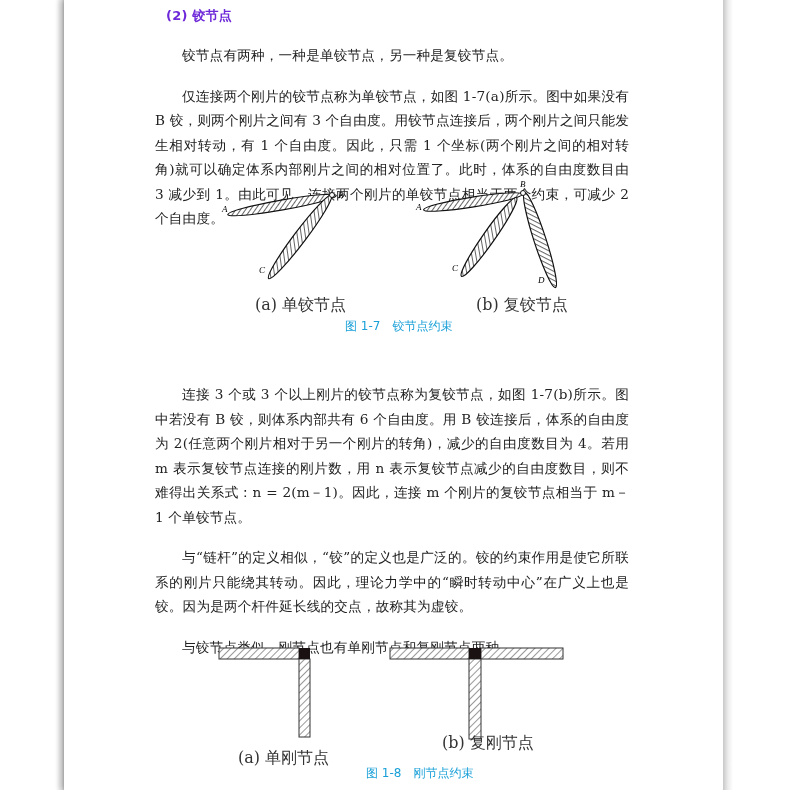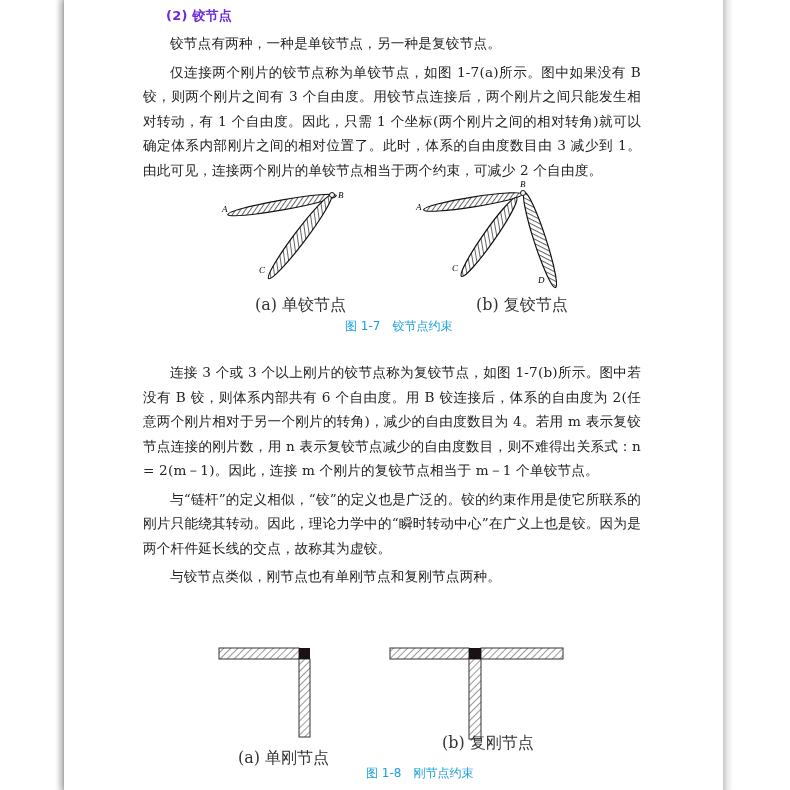--- a/index.html
+++ b/index.html
@@ -16,21 +16,21 @@
   }
   .edge-l { position:absolute; left:56px; top:0; width:8px; height:790px;
     background:linear-gradient(to right,#fff,#e6e6e6 70%,#c9c9c9); }
   .edge-r { position:absolute; left:723px; top:0; width:10px; height:790px;
     background:linear-gradient(to right,#c8c8c8,#ececec 50%,#fff); }
   .text {
     position:absolute; left:139px; width:506px;
     font-size:13.6px; line-height:24.5px; letter-spacing:0.2px;
     text-align:justify;
   }
-  .p { margin:4px; text-indent:27px; }
+  .p { margin:16px; text-indent:27px; }
   .h { margin:0; color:#6d28d9; font-family:"DejaVu Sans","Liberation Sans",sans-serif;
        font-weight:bold; font-size:13px; padding-left:27px; }
   .fig { position:absolute; }
   .cap-sub { position:absolute; font-size:16px; color:#333; }
   .cap-main { position:absolute; font-size:12px; color:#1aa0d8;
       font-family:"DejaVu Sans","Liberation Sans",sans-serif; }
   .lbl { font-style:italic; font-size:9px; font-family:"Liberation Serif",serif; }
 </style>
 </head>
 <body>
@@ -70,21 +70,21 @@
   </g>
   <text x="216" y="30" class="lbl">A</text>
   <text x="320" y="7" class="lbl">B</text>
   <text x="252" y="91" class="lbl">C</text>
   <text x="338" y="103" class="lbl">D</text>
 </svg>
 <div class="cap-sub" style="left:255px; top:295px;">(a) 单铰节点</div>
 <div class="cap-sub" style="left:476px; top:295px;">(b) 复铰节点</div>
 <div class="cap-main" style="left:345px; top:318px;">图 1-7　铰节点约束</div>
 
-<div class="text" style="top:356px;">
+<div class="text" style="top:366px;">
   <p class="p">连接 3 个或 3 个以上刚片的铰节点称为复铰节点，如图 1-7(b)所示。图中若没有 B 铰，则体系内部共有 6 个自由度。用 B 铰连接后，体系的自由度为 2(任意两个刚片相对于另一个刚片的转角)，减少的自由度数目为 4。若用 m 表示复铰节点连接的刚片数，用 n 表示复铰节点减少的自由度数目，则不难得出关系式：n = 2(m－1)。因此，连接 m 个刚片的复铰节点相当于 m－1 个单铰节点。</p>
   <p class="p">与“链杆”的定义相似，“铰”的定义也是广泛的。铰的约束作用是使它所联系的刚片只能绕其转动。因此，理论力学中的“瞬时转动中心”在广义上也是铰。因为是两个杆件延长线的交点，故称其为虚铰。</p>
   <p class="p">与铰节点类似，刚节点也有单刚节点和复刚节点两种。</p>
 </div>
 
 <svg class="fig" style="left:210px; top:640px;" width="370" height="105">
   <defs>
     <pattern id="hatch2" width="5" height="5" patternUnits="userSpaceOnUse" patternTransform="rotate(45)">
       <rect width="5" height="5" fill="#fff"></rect>
       <line x1="0" y1="0" x2="0" y2="5" stroke="#444" stroke-width="1.1"></line>

